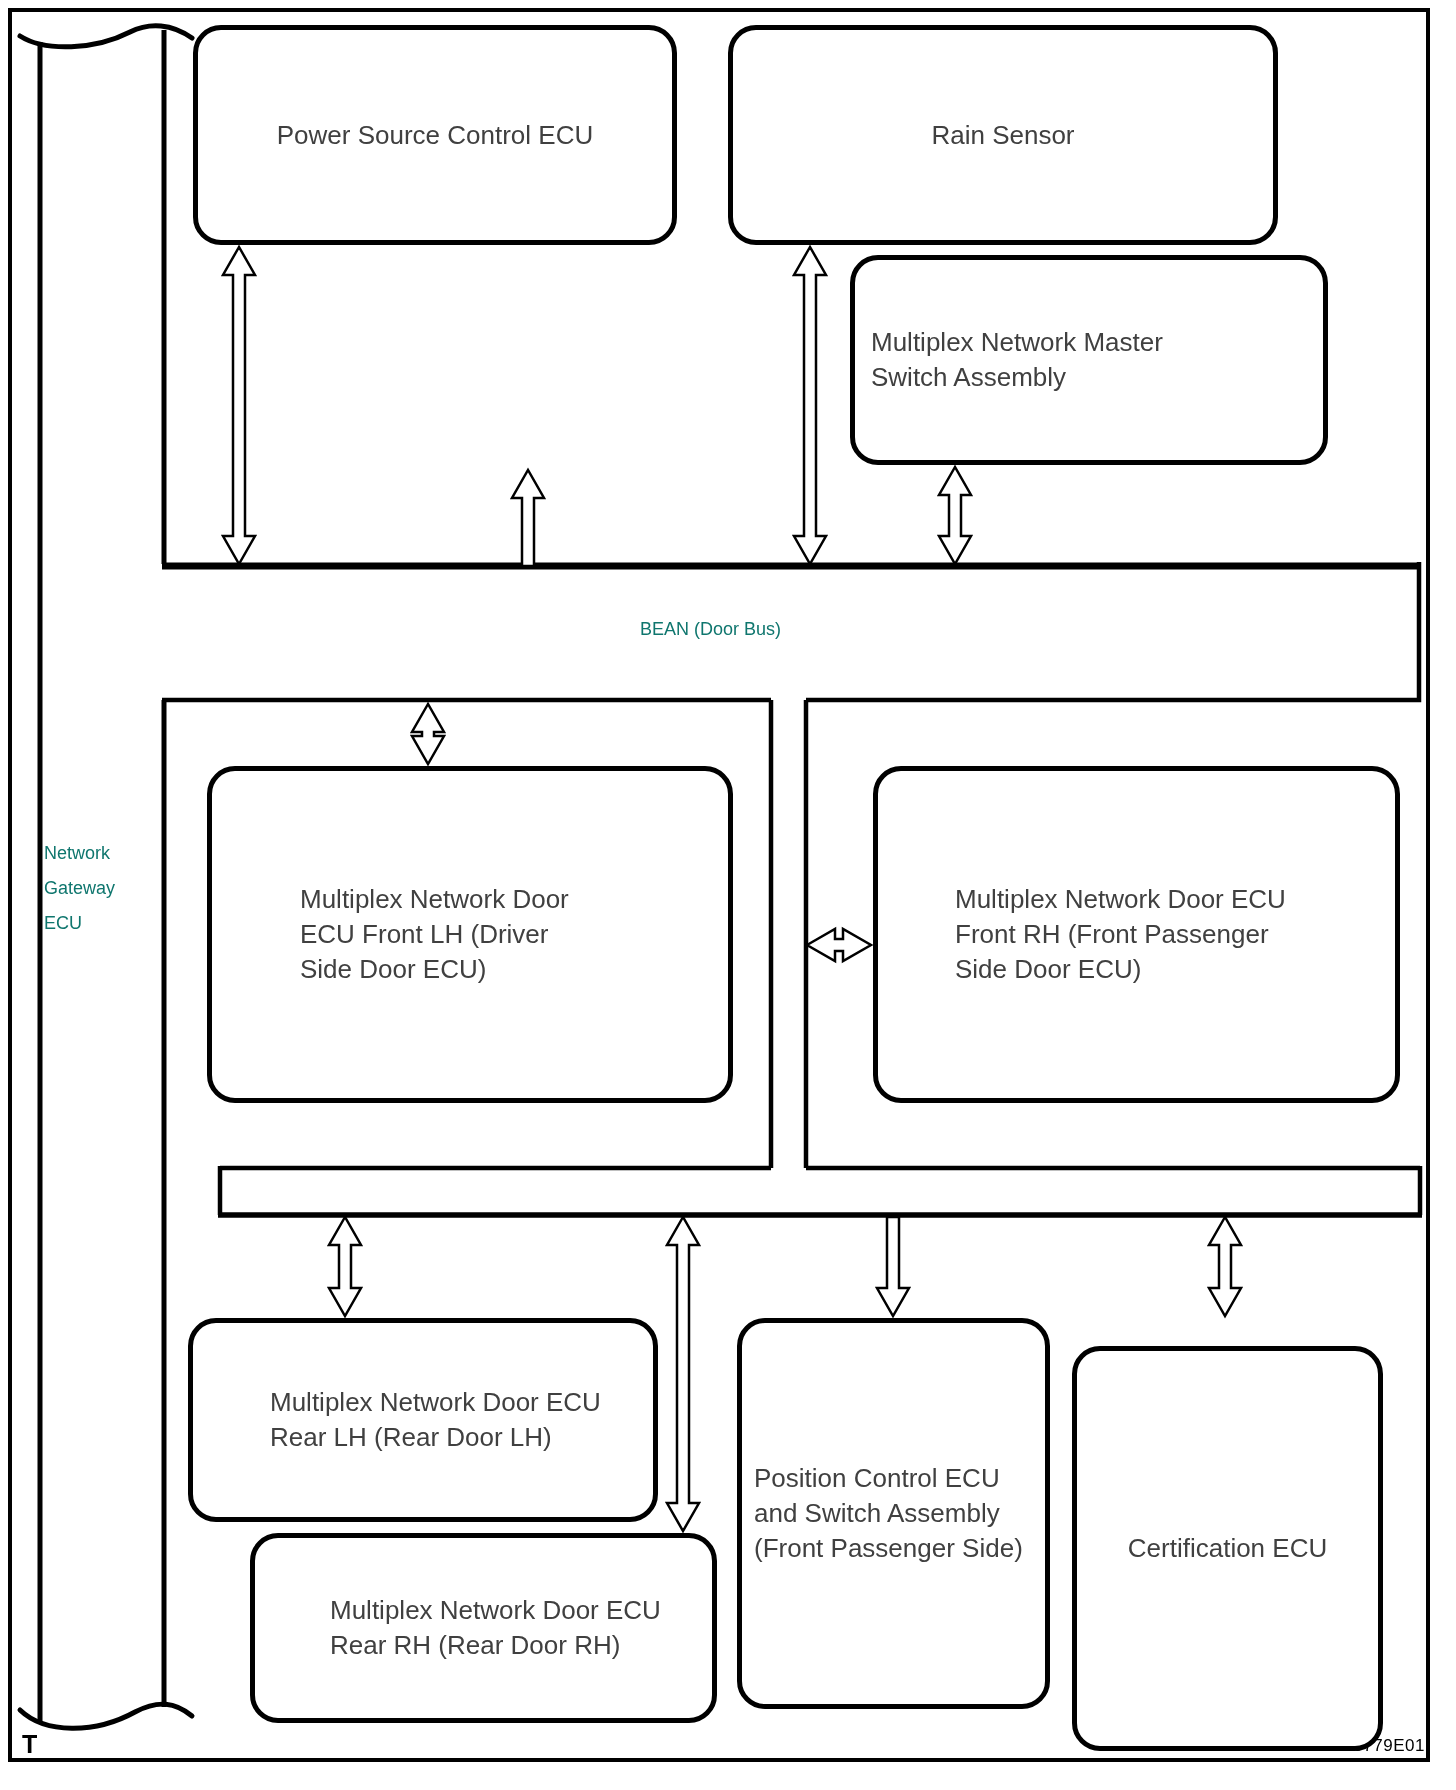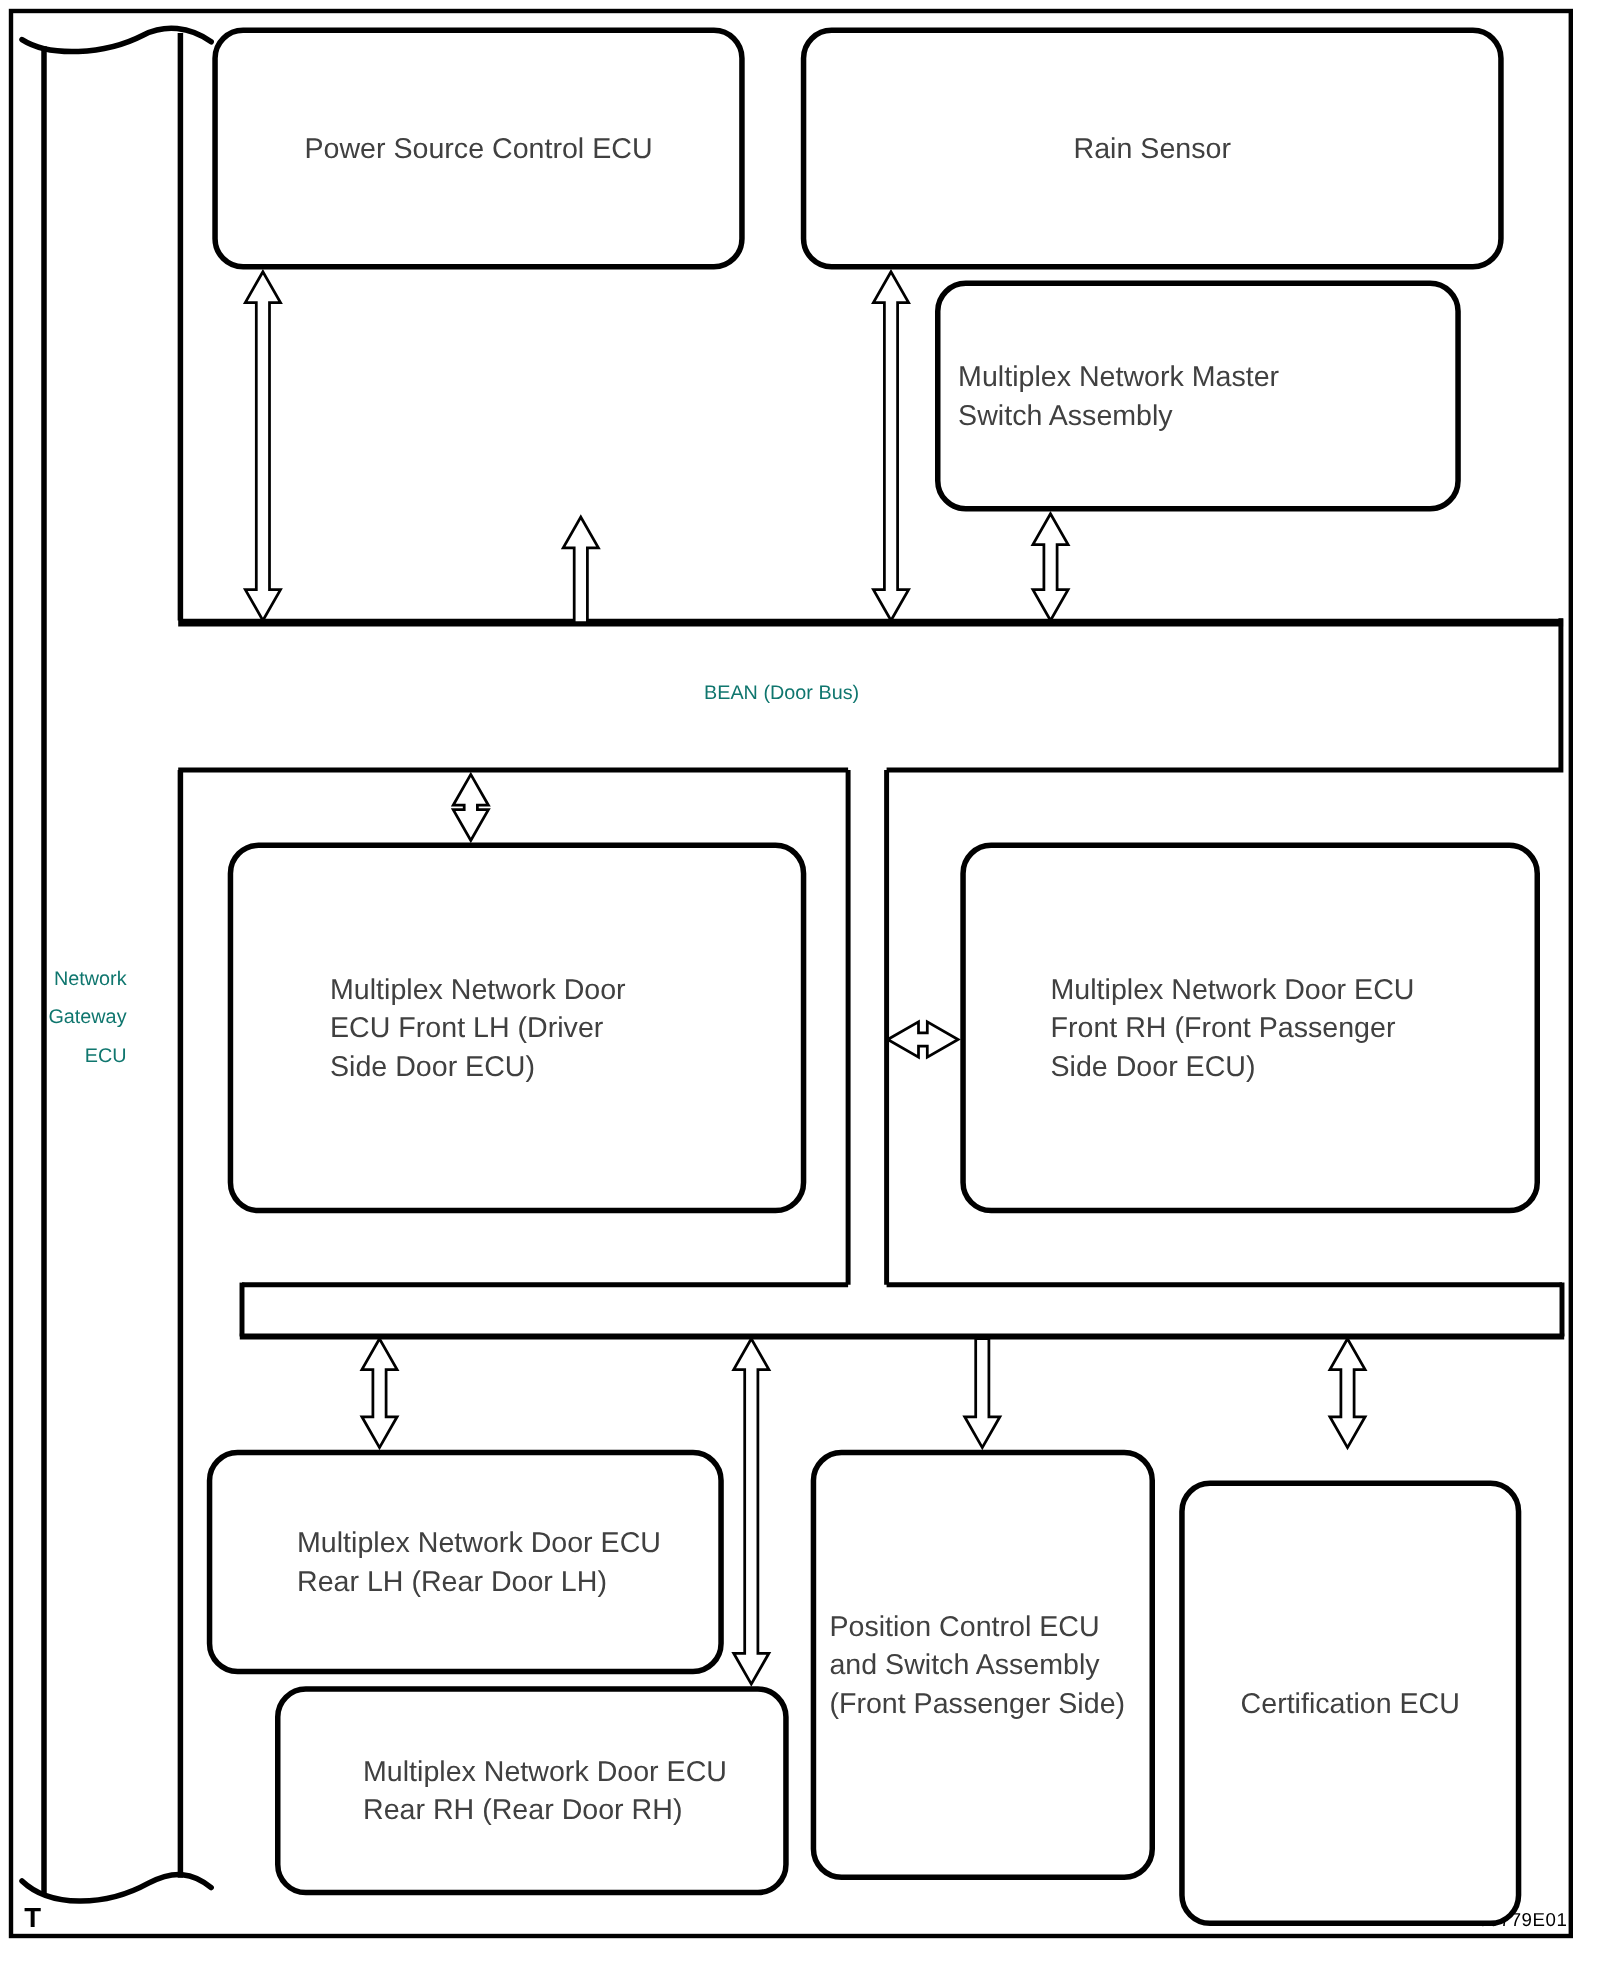--- a/index.html
+++ b/index.html
@@ -96,35 +96,35 @@
     <path d="M 810 247 L 794 275 L 804 275 L 804 536 L 794 536 L 810 564 L 826 536 L 816 536 L 816 275 L 826 275 Z" stroke="#000" stroke-width="2.5" fill="#fff"></path>
     <path d="M 955 467 L 939 495 L 949 495 L 949 536 L 939 536 L 955 564 L 971 536 L 961 536 L 961 495 L 971 495 Z" stroke="#000" stroke-width="2.5" fill="#fff"></path>
     <path d="M 428 704 L 412 732 L 422 732 L 422 736 L 412 736 L 428 764 L 444 736 L 434 736 L 434 732 L 444 732 Z" stroke="#000" stroke-width="2.5" fill="#fff"></path>
     <path d="M 807 945 L 835 929 L 835 939 L 843 939 L 843 929 L 871 945 L 843 961 L 843 951 L 835 951 L 835 961 Z" stroke="#000" stroke-width="2.5" fill="#fff"></path>
     <path d="M 345 1217 L 329 1245 L 339 1245 L 339 1288 L 329 1288 L 345 1316 L 361 1288 L 351 1288 L 351 1245 L 361 1245 Z" stroke="#000" stroke-width="2.5" fill="#fff"></path>
     <path d="M 683 1217 L 667 1245 L 677 1245 L 677 1503 L 667 1503 L 683 1531 L 699 1503 L 689 1503 L 689 1245 L 699 1245 Z" stroke="#000" stroke-width="2.5" fill="#fff"></path>
     <path d="M 887 1217 L 887 1288 L 877 1288 L 893 1316 L 909 1288 L 899 1288 L 899 1217 Z" stroke="#000" stroke-width="2.5" fill="#fff"></path>
     <path d="M 1225 1217 L 1209 1245 L 1219 1245 L 1219 1288 L 1209 1288 L 1225 1316 L 1241 1288 L 1231 1288 L 1231 1245 L 1241 1245 Z" stroke="#000" stroke-width="2.5" fill="#fff"></path>
   </svg>
 
-  <div class="floating-label" style="left:44px; top:872px;text-align:right;">Network
+  <div class="floating-label" style="left:44px; top:836px;">Network
 Gateway
 ECU</div>
 
   <div class="floating-label" style="left:640px; top:612px;">BEAN (Door Bus)</div>
 
   <div id="terminal-t">T</div>
 
   <div id="figure-code">E109779E01</div>
 
   <div class="box center-text" style="left:193px; top:25px; width:484px; height:220px;">
     <div class="label">Power Source Control ECU</div>
   </div>
 
-  <div class="box center-text" style="left:728px; top:25px; width:639px; height:220px;">
+  <div class="box center-text" style="left:728px; top:25px; width:550px; height:220px;">
     <div class="label">Rain Sensor</div>
   </div>
 
 
   <div class="box left-text" style="left:850px; top:255px; width:478px; height:210px; padding-left:16px;">
     <div class="label">Multiplex Network Master
 Switch Assembly</div>
   </div>
 
   <div class="box left-text" style="left:207px; top:766px; width:526px; height:337px; padding-left:88px;">

